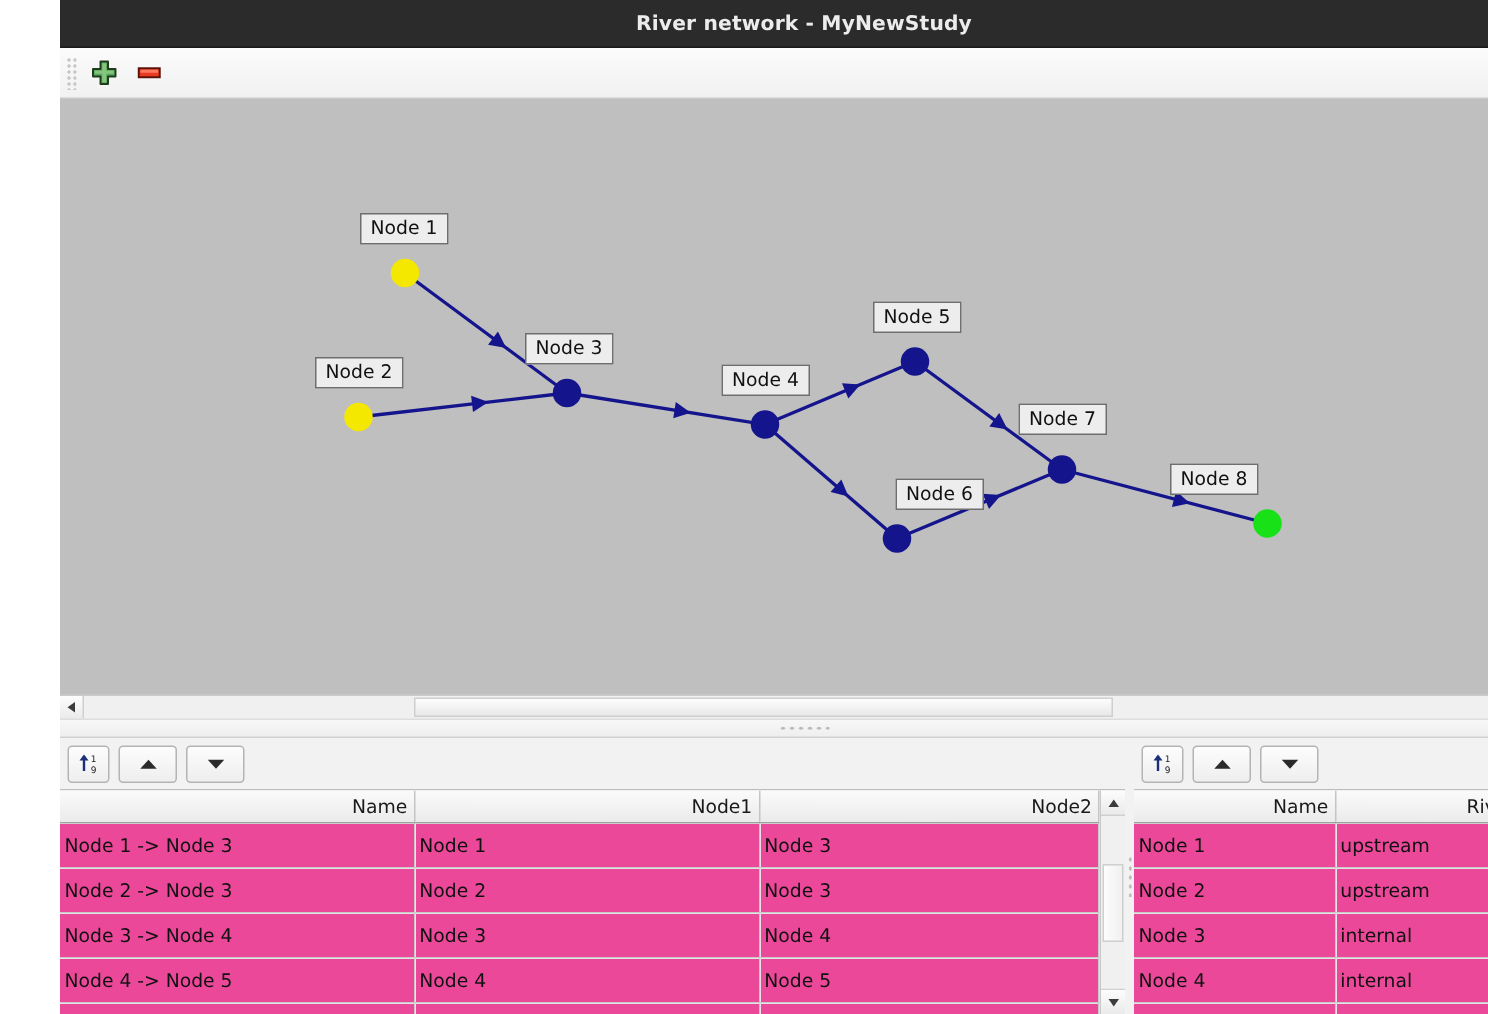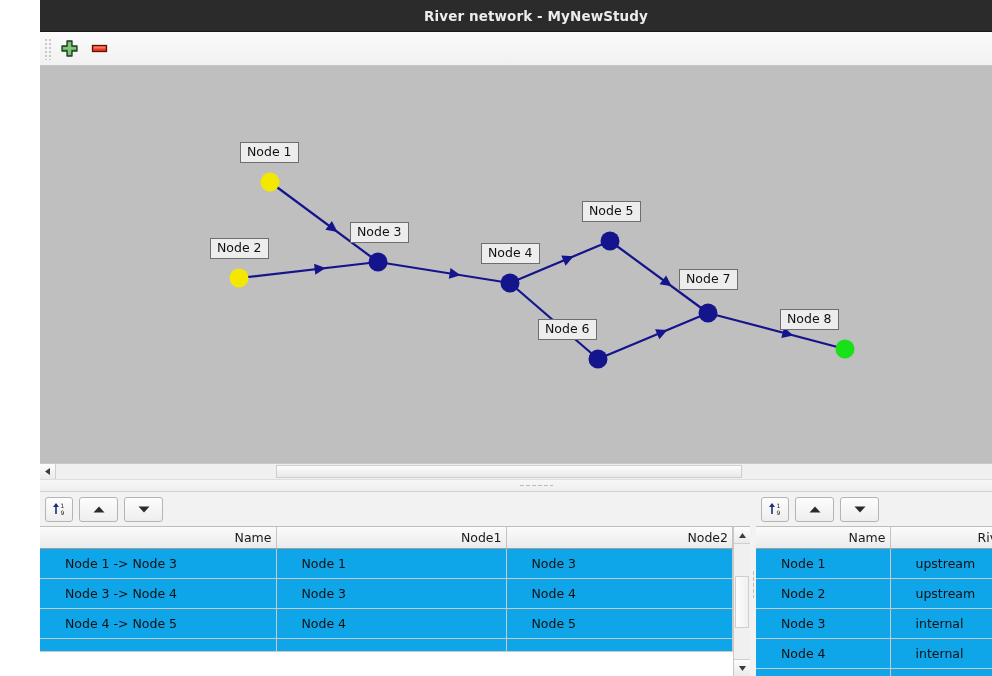--- a/index.html
+++ b/index.html
@@ -225,23 +225,23 @@
     font-weight: normal;
     color: #1a1a1a;
     height: 21px;
     text-align: right;
     padding: 0 4px;
   }
   table.grid td {
     border-right: 1px solid #c9c9c9;
     border-bottom: 1px solid #c9c9c9;
     height: 29px;
-    padding: 0 25px;
+    padding: 0 3px;
     color: #111;
-    background: #0ea5e9;
+    background: #ec4899;
     overflow: hidden; white-space: nowrap; text-overflow: ellipsis;
   }
   table.grid tr.blank td { height: 12px; }
 </style>
 </head>
 <body>
 
 <div class="window">
 
   <div class="titlebar">
@@ -296,21 +296,21 @@
           <circle cx="558" cy="293" r="9.5" fill="#14148c"></circle>
           <circle cx="668" cy="247" r="9.5" fill="#14148c"></circle>
           <circle cx="805" cy="283" r="9.5" fill="#18e118"></circle>
         </svg>
 
     <div class="node-label" style="left: 200px; top: 76px;">Node 1</div>
         <div class="node-label" style="left: 170px; top: 172px;">Node 2</div>
         <div class="node-label" style="left: 310px; top: 156px;">Node 3</div>
         <div class="node-label" style="left: 441px; top: 177px;">Node 4</div>
         <div class="node-label" style="left: 542px; top: 135px;">Node 5</div>
-        <div class="node-label" style="left: 498px; top: 253px;">Node 6</div>
+        <div class="node-label" style="left: 557px; top: 253px;">Node 6</div>
         <div class="node-label" style="left: 639px; top: 203px;">Node 7</div>
         <div class="node-label" style="left: 740px; top: 243px;">Node 8</div>
       </div>
     <div class="vscroll">
       <div class="sb-arrow top">
         <svg width="9" height="7" viewBox="0 0 9 7">
           <path d="M4.5 1 L8 6 L1 6 Z" fill="#3c3c3c"></path>
         </svg>
       </div>
       <div class="sb-track">
@@ -382,20 +382,25 @@
               <tr>
                 <th>Name</th>
                 <th>Node1</th>
                 <th>Node2</th>
               </tr>
             </thead>
             <tbody>
               <tr>
                 <td>Node 1 -&gt; Node 3</td>
                 <td>Node 1</td>
+                <td>Node 3</td>
+              </tr>
+              <tr>
+                <td>Node 2 -&gt; Node 3</td>
+                <td>Node 2</td>
                 <td>Node 3</td>
               </tr>
               <tr>
                 <td>Node 3 -&gt; Node 4</td>
                 <td>Node 3</td>
                 <td>Node 4</td>
               </tr>
               <tr>
                 <td>Node 4 -&gt; Node 5</td>
                 <td>Node 4</td>

